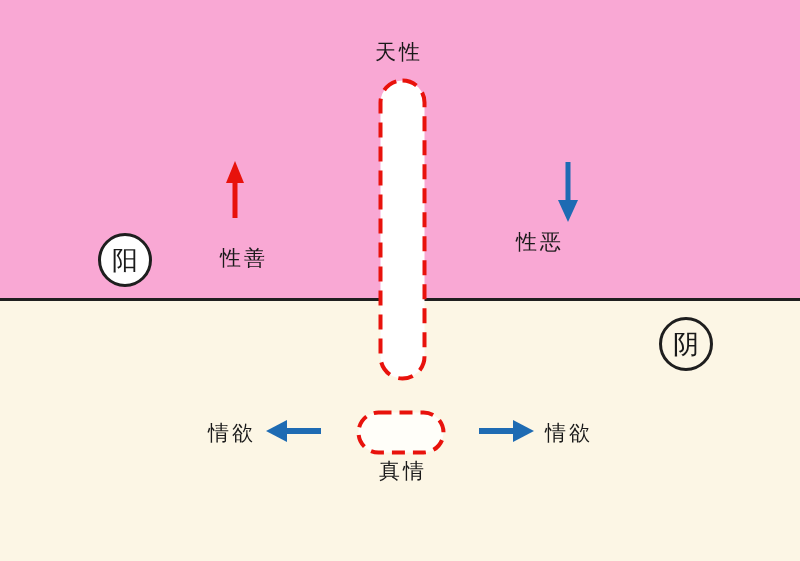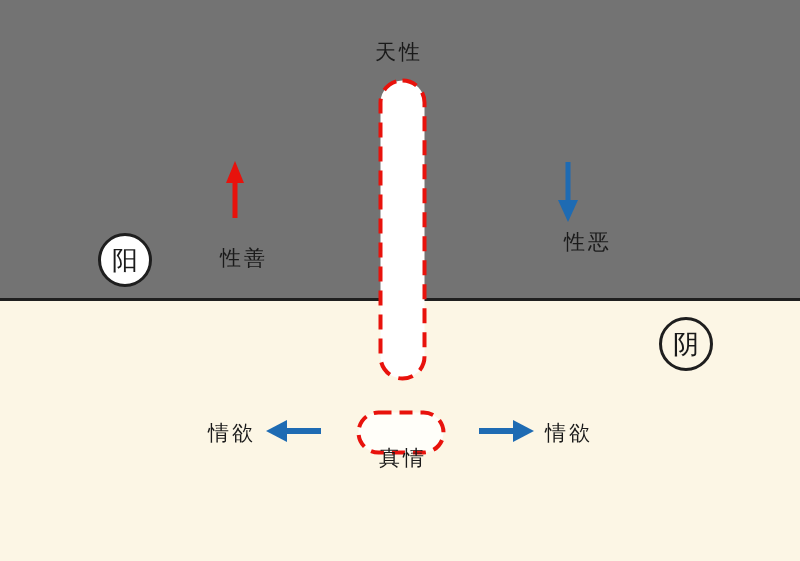--- a/index.html
+++ b/index.html
@@ -2,21 +2,21 @@
 <html><head>
 <meta charset="utf-8">
 <style>
   html, body { margin: 0; padding: 0; }
   body { font-family: "Liberation Sans", "DejaVu Sans", sans-serif; }
 
   .canvas {
     position: relative;
     width: 800px;
     height: 561px;
-    background: #737373;
+    background: #f9a8d4;
     overflow: hidden;
   }
 
   
   .lower-region {
     position: absolute;
     left: 0; top: 301px;
     width: 800px; height: 260px;
     background: #fcf6e5;
     z-index: 0;
@@ -57,24 +57,24 @@
     font-size: 26px;
     font-weight: 500;
     color: #1a1a1a;
   }
 
   .badge-yang { left: 98px; top: 233px; background: #ffffff; }
   .badge-yin  { left: 659px; top: 317px; background: #fcf6e5; }
 
   .pos-tianxing   { left: 399px; top: 38px; }
   .pos-xingshan   { left: 244px; top: 244px; }
-  .pos-xinge      { left: 588px; top: 228px; }
+  .pos-xinge      { left: 540px; top: 228px; }
   .pos-qingyu-l   { left: 232px; top: 419px; }
   .pos-qingyu-r   { left: 569px; top: 419px; }
-  .pos-zhenqing   { left: 403px; top: 444px; }
+  .pos-zhenqing   { left: 403px; top: 457px; }
 </style>
 </head>
 <body>
 
 <div class="canvas">
 
   <div class="lower-region"></div>
 
   <div class="divider-line"></div>
 

